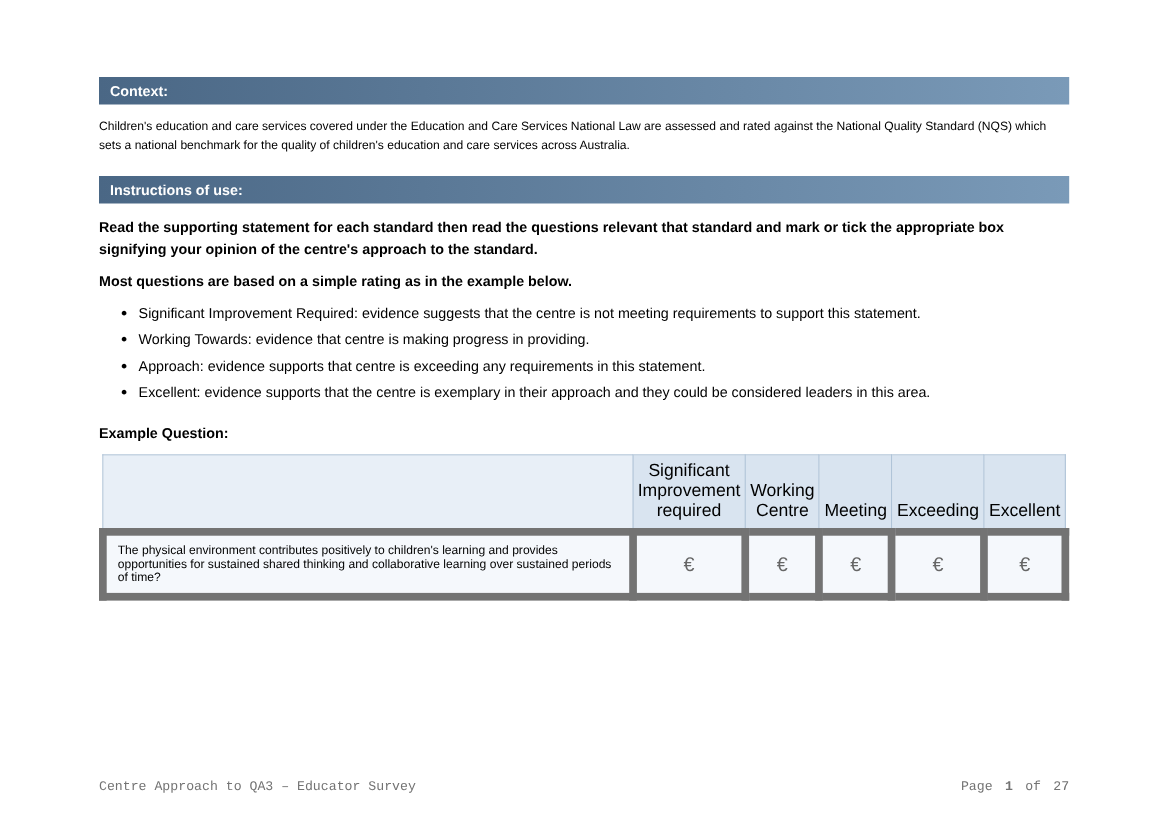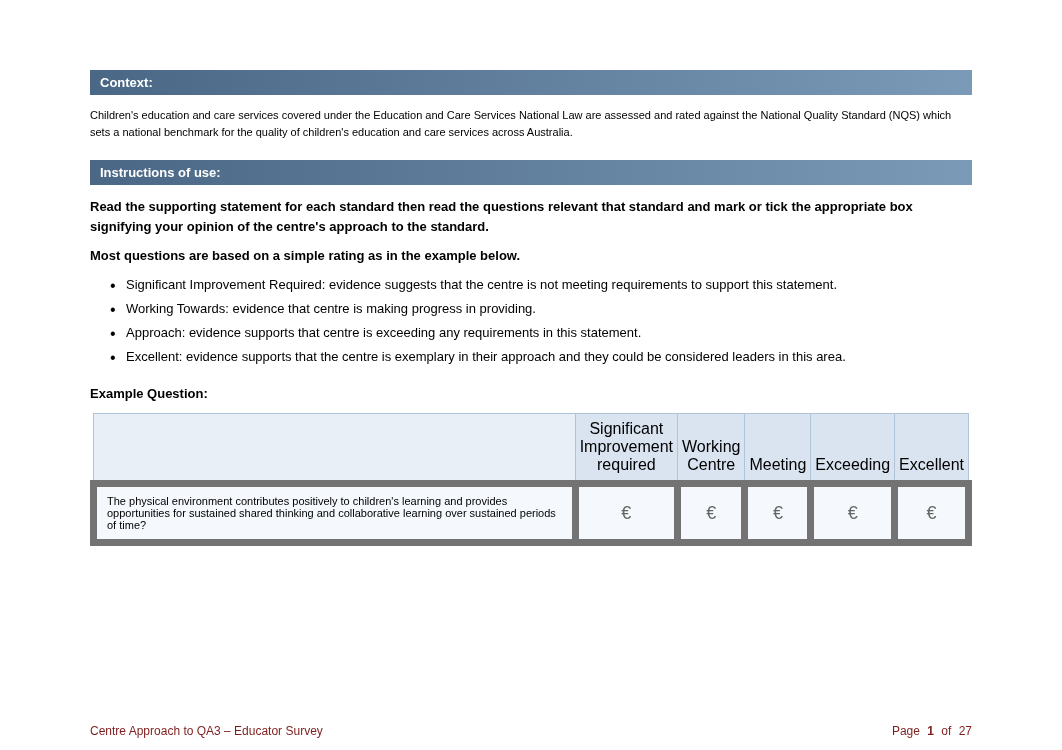--- a/index.html
+++ b/index.html
@@ -130,28 +130,29 @@
       color: #555;
     }
 
     .radio-symbol {
       font-size: 18px;
       color: #666;
     }
 
     .footer {
       position: absolute;
-      bottom: 12px;
+      bottom: 28px;
       left: 0;
       right: 0;
       display: flex;
       justify-content: space-between;
       padding: 0 90px;
       font-size: 12px;
-      color: #7f1d1d;
+      color: #737373;
+      font-family: Liberation Mono, monospace;
     }
 
     .footer .page-info {
       display: flex;
       align-items: center;
       gap: 2px;
     }
 
     .footer .page-info .page-num {
       font-weight: bold;

